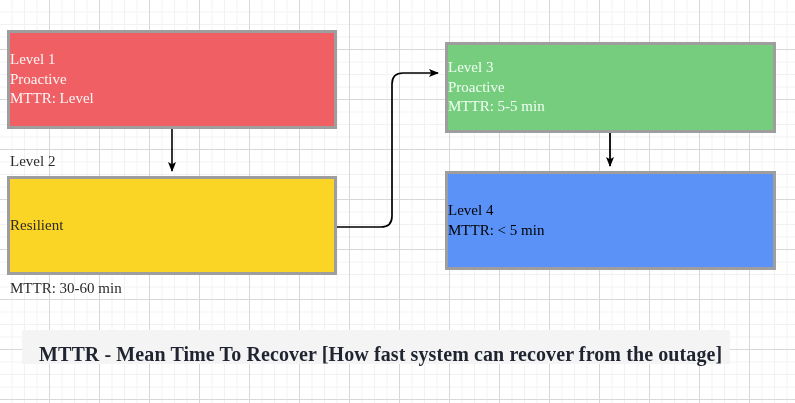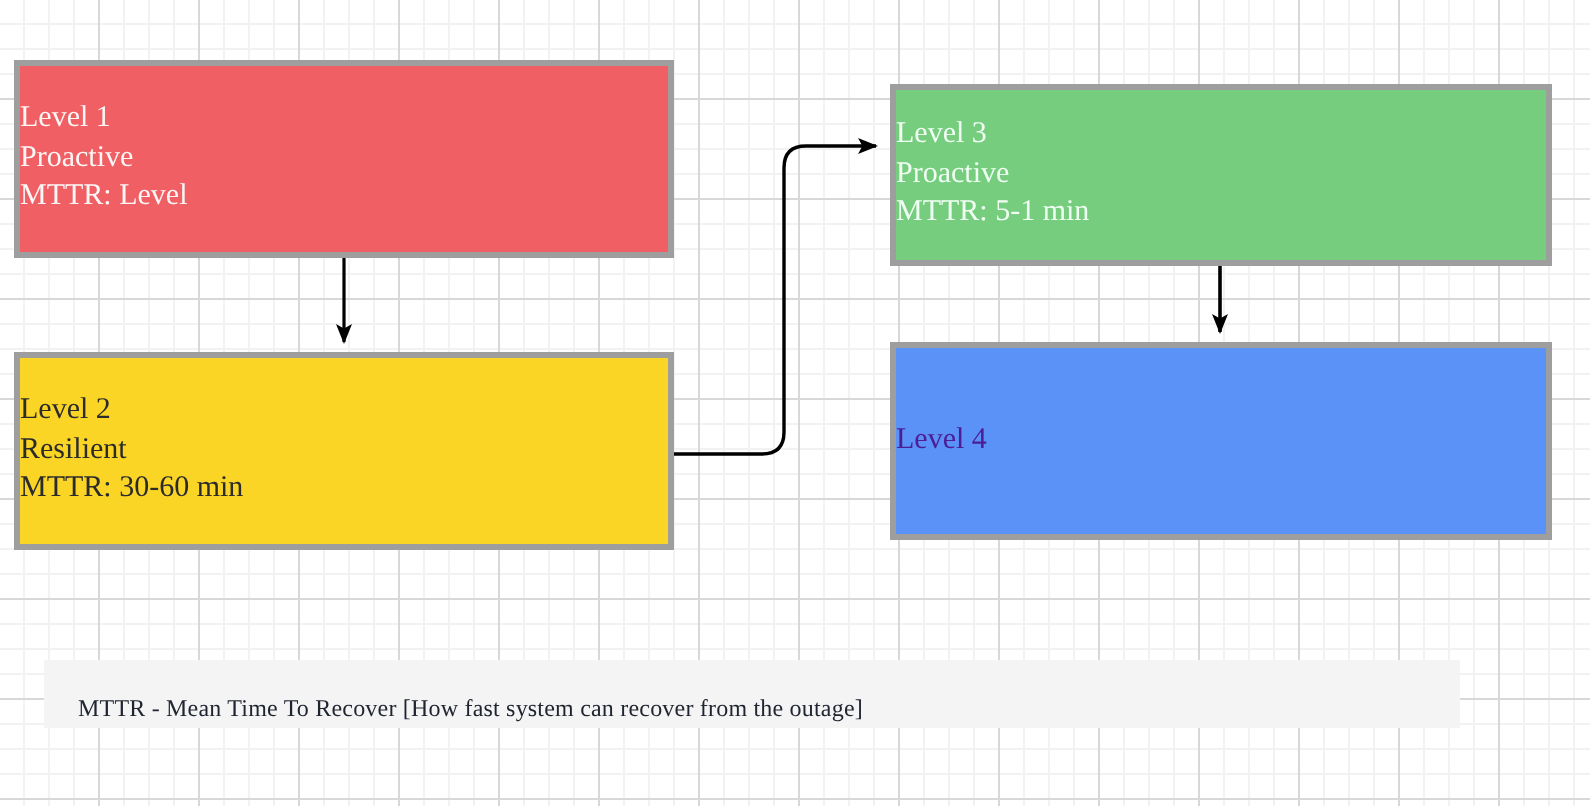--- a/index.html
+++ b/index.html
@@ -35,21 +35,21 @@
     align-items: flex-start;
     justify-content: center;
     text-align: center;
     line-height: 1.30;
     font-size: 15px;
     z-index: 3;
   }
   .node .ln { display: block; white-space: nowrap; }
 
   #node-level-1 { left: 7px;   top: 30px;  width: 330px; height: 99px; }
-  #node-level-2 { left: 7px;   top: 176px; width: 330px; height: 99px; }
+  #node-level-2 { left: 7px;   top: 176px; width: 330px; height: 99px; gap: 44px; }
   #node-level-3 { left: 445px; top: 30px;  width: 331px; height: 91px; margin-top: 12px; }
   #node-level-4 { left: 445px; top: 171px; width: 331px; height: 99px; }
 
   .edge-layer {
     position: absolute;
     left: 0; top: 0;
     width: 795px; height: 403px;
     z-index: 2;
     pointer-events: none;
   }
@@ -60,22 +60,22 @@
     top: 330px;
     width: 708px;
     height: 34px;
     background: #f4f4f4;
     display: flex;
     align-items: center;
     z-index: 3;
   }
   #caption-text {
     font-family: "Liberation Serif", "DejaVu Serif", serif;
-    font-size: 12px;
-    font-weight: normal;
+    font-size: 20px;
+    font-weight: bold;
     color: #1f2430;
     padding-left: 17px;
     white-space: nowrap;
     letter-spacing: 0.1px;
     margin-top: 15px;
   }
 </style>
 </head>
 <body>
 
@@ -103,24 +103,25 @@
 
   <div class="node" id="node-level-2" style="background:#fbd526; color:#2b2b2b;">
     <span class="ln">Level 2</span>
     <span class="ln">Resilient</span>
     <span class="ln">MTTR: 30-60 min</span>
   </div>
 
   <div class="node" id="node-level-3" style="background:#76cd7d; color:#f0fff4;">
     <span class="ln">Level 3</span>
     <span class="ln">Proactive</span>
-    <span class="ln">MTTR: 5-1 min</span>
+    <span class="ln">MTTR: 5-5 min</span>
   </div>
 
-  <div class="node" id="node-level-4" style="background:#5b92f7; color:#4c1d95;">
+  <div class="node" id="node-level-4" style="background:#5b92f7; color:#000000;">
     <span class="ln">Level 4</span>
+    <span class="ln">MTTR: &lt; 5 min</span>
   </div>
 
   <div id="caption-bar">
     <span id="caption-text">MTTR - Mean Time To Recover [How fast system can recover from the outage]</span>
   </div>
 
 </div>
 
 </body></html>

